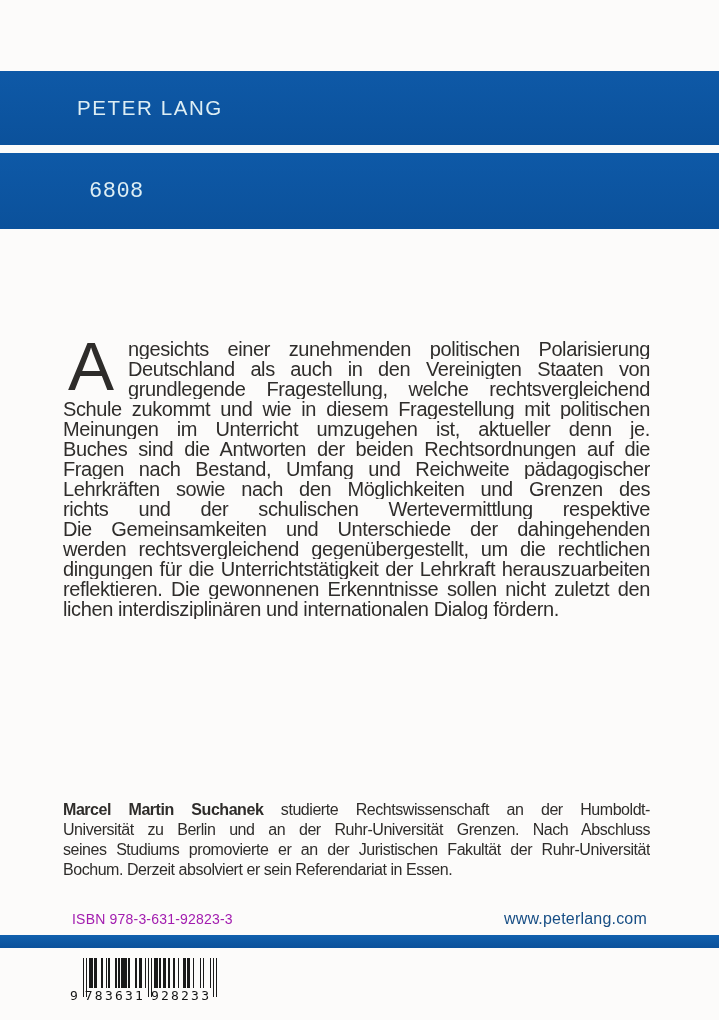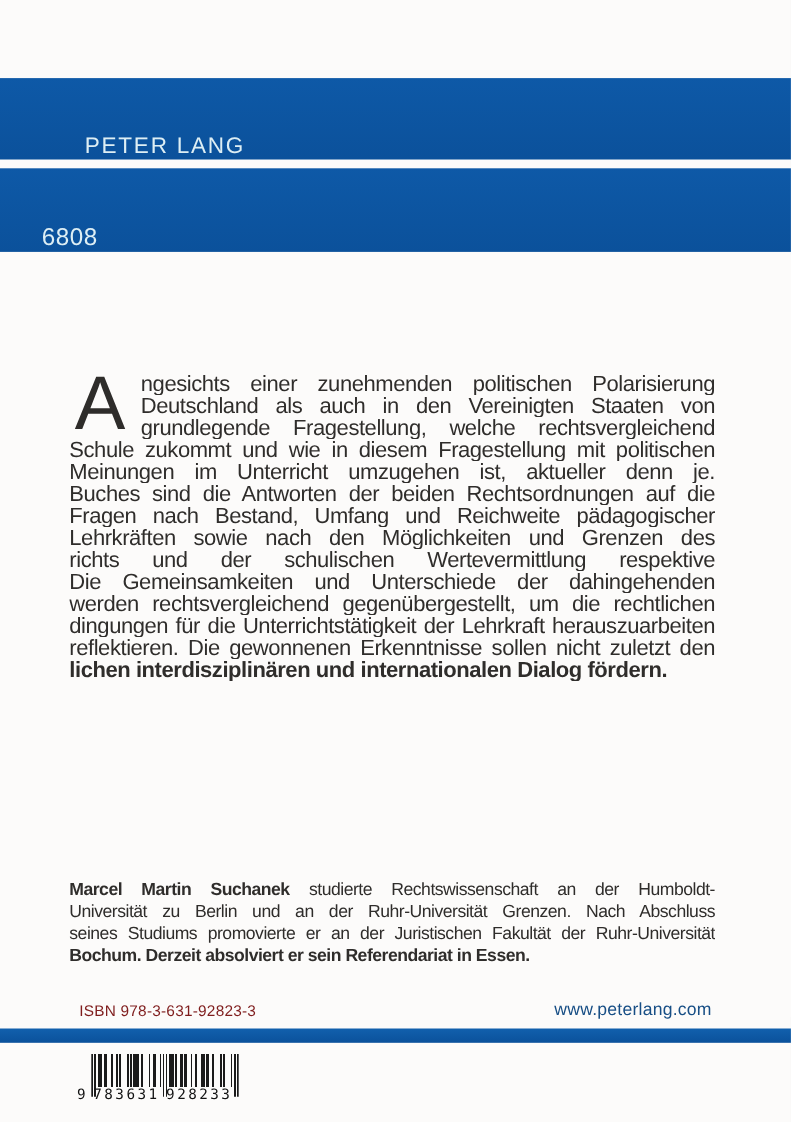--- a/index.html
+++ b/index.html
@@ -9,61 +9,62 @@
     margin:0 auto;
     background:#fcfbfa;
     overflow:hidden;
     font-family:"Liberation Sans", sans-serif;
     color:#2f2d2b;
   }
   
   .band{
     position:absolute;left:0;right:0;
     background:linear-gradient(#0e59a7,#0b519b);
-    display:flex;align-items:flex-end;
+    display:flex;align-items:center;
   }
   .band-publisher{top:71px;height:74px;}
   .band-series{top:153px;height:76px;}
   .band-publisher .band-text{
     margin-left:77px;
     font-size:20.5px;letter-spacing:1.6px;
     color:#ddeef4;font-weight:400;
   }
   .band-series .band-text{
-    margin-left:38px;
+    margin-left:89px;
     font-size:22px;letter-spacing:0.5px;
     color:#ddeef4;
+    font-family:Liberation Mono, monospace;
   }
   
   .blurb{
     position:absolute;left:63px;top:339px;width:587px;
   }
   .dropcap{
     position:absolute;left:5px;top:-7px;
     font-size:69px;line-height:1;
     color:#2e2c2a;
   }
   .line{
     height:20px;overflow:hidden;
     font-size:20px;letter-spacing:-0.4px;line-height:20px;
     text-align:justify;text-align-last:justify;
   }
   .dc-indent{padding-left:65px;}
-  .line-end{text-align-last:left;font-weight:bold;}
+  .line-end{text-align-last:left;}
   
   .bio{
     position:absolute;left:63px;top:800px;width:587px;
   }
   .bio .line{font-size:16px;letter-spacing:-0.45px;}
   .author-name{font-weight:bold;}
   
   .isbn-text{
     position:absolute;left:72px;top:911px;
     font-size:14px;letter-spacing:0.2px;
-    color:#7f1d1d;
+    color:#a21caf;
   }
   .website-text{
     position:absolute;right:72px;top:910px;
     font-size:16px;letter-spacing:0.2px;
     color:#174e85;
   }
   .footer-bar{
     position:absolute;left:0;right:0;top:935px;height:13px;
     background:linear-gradient(#1160ad,#0b519b);
   }

